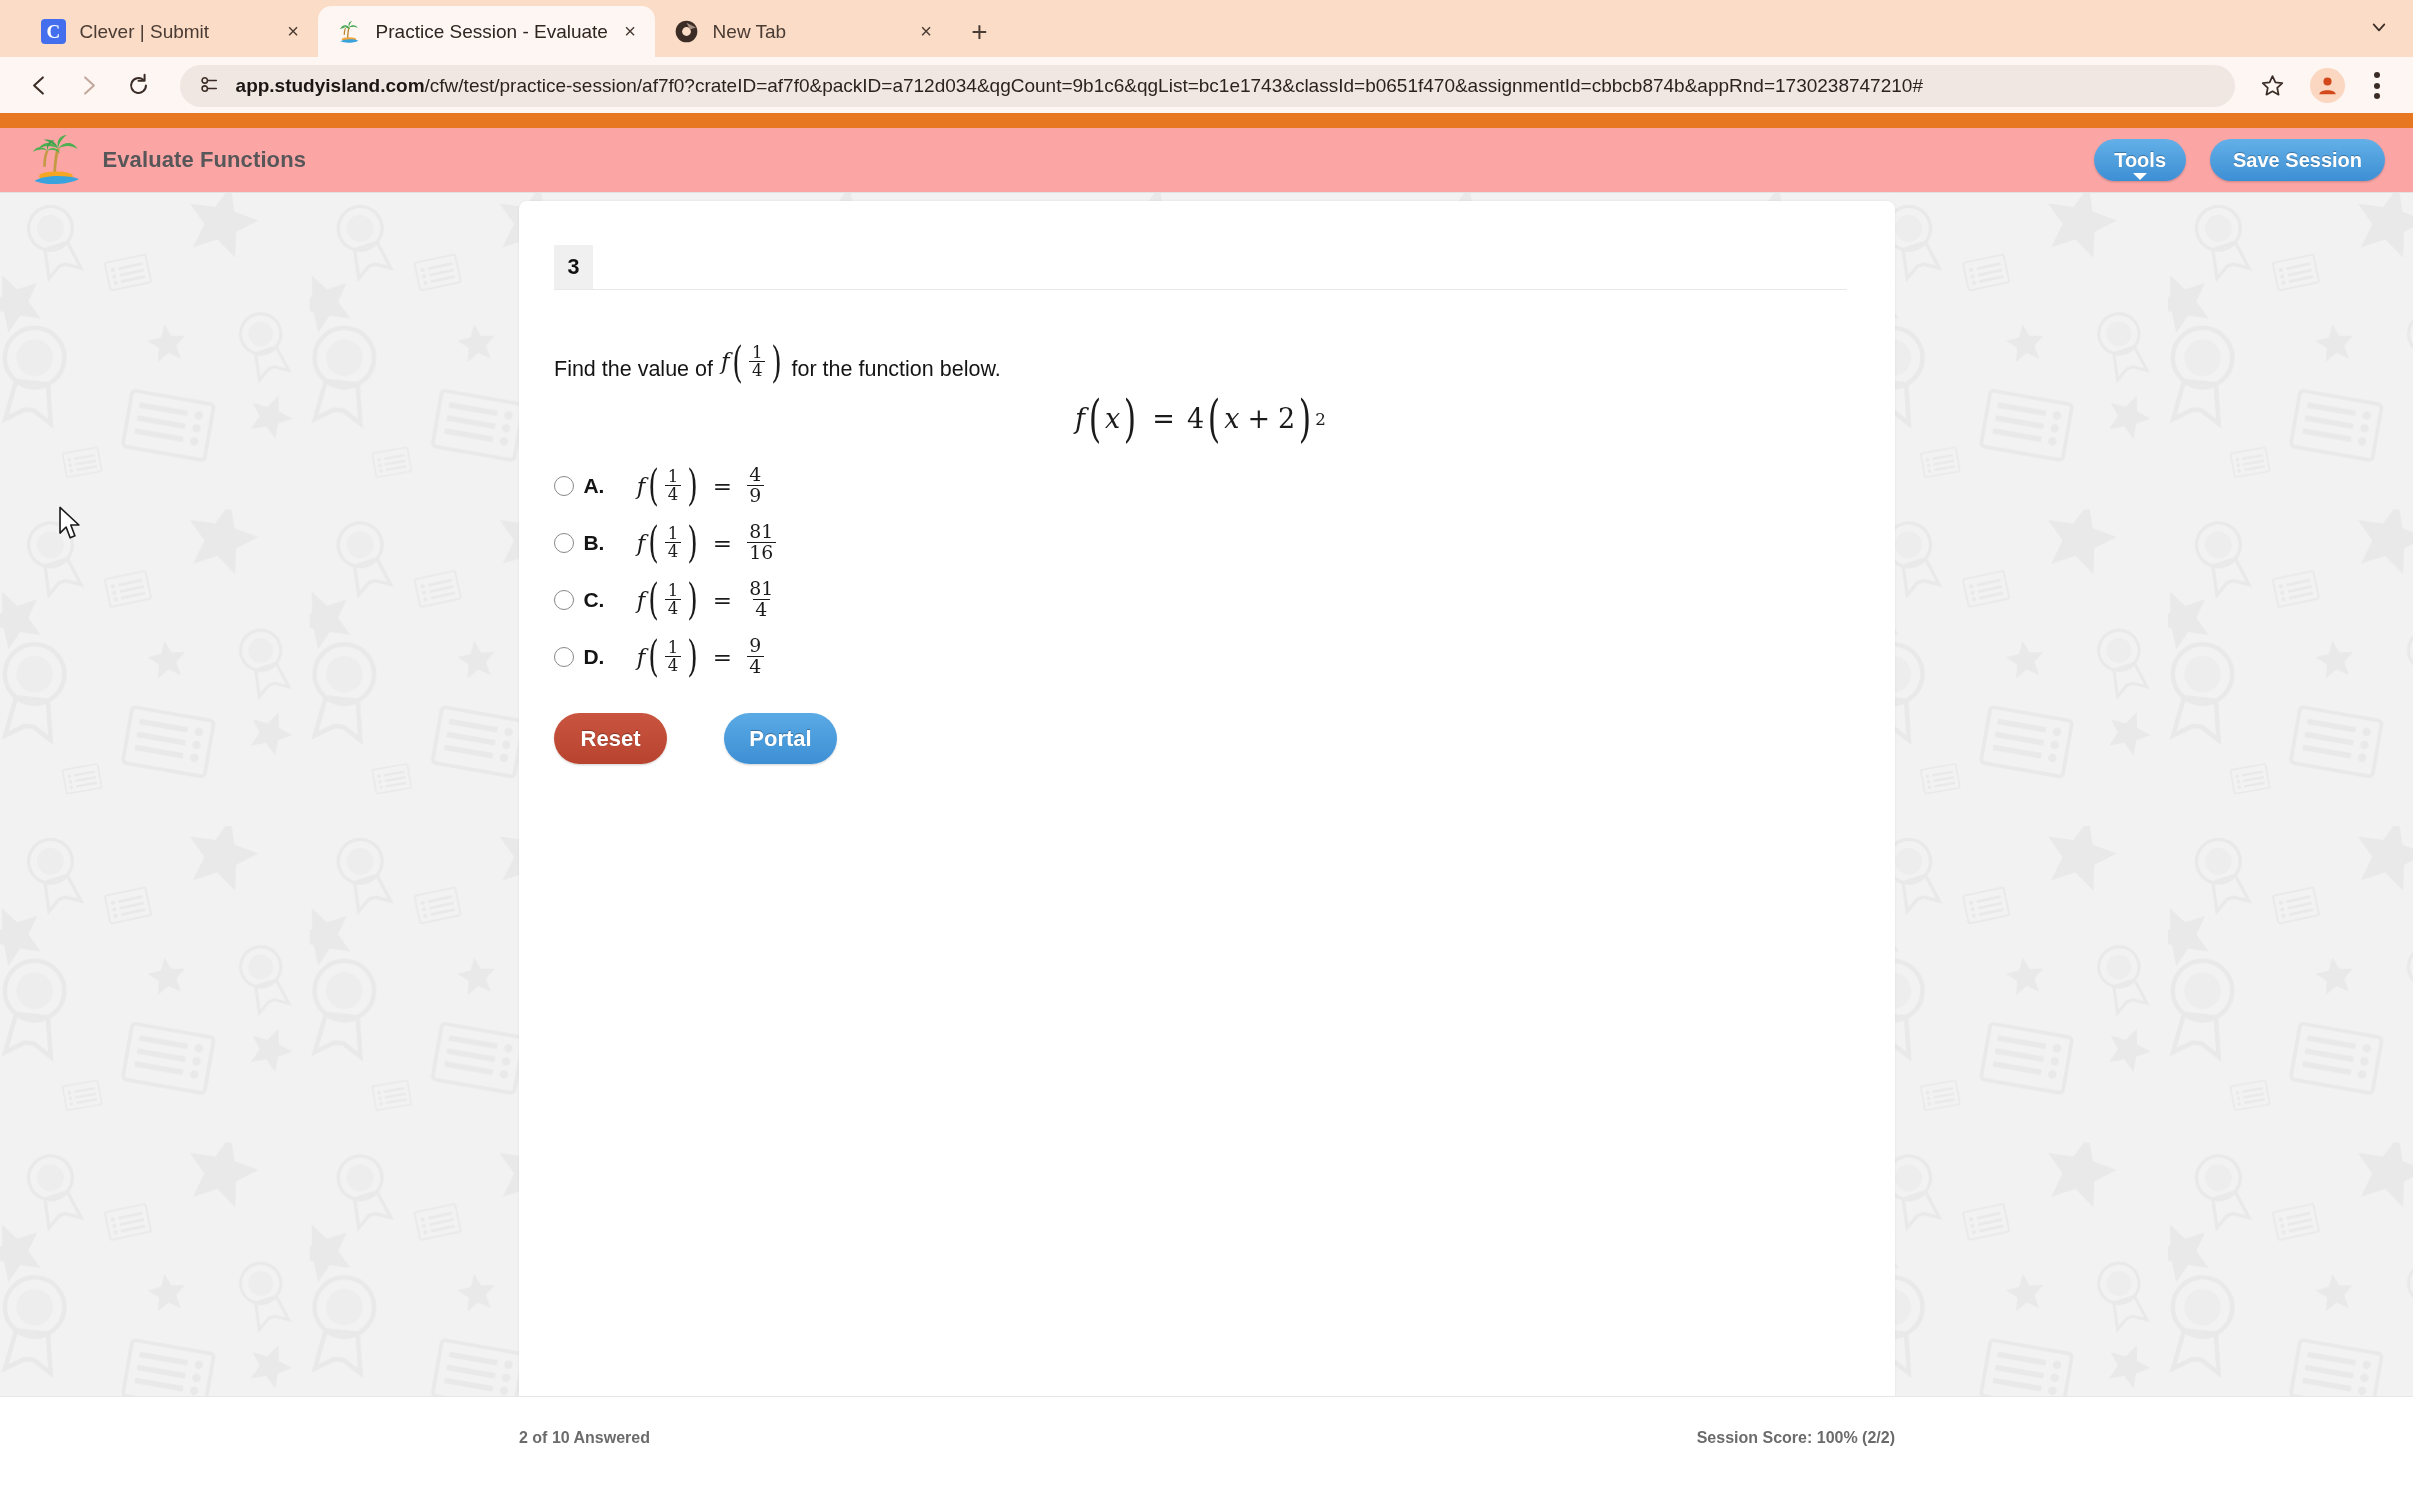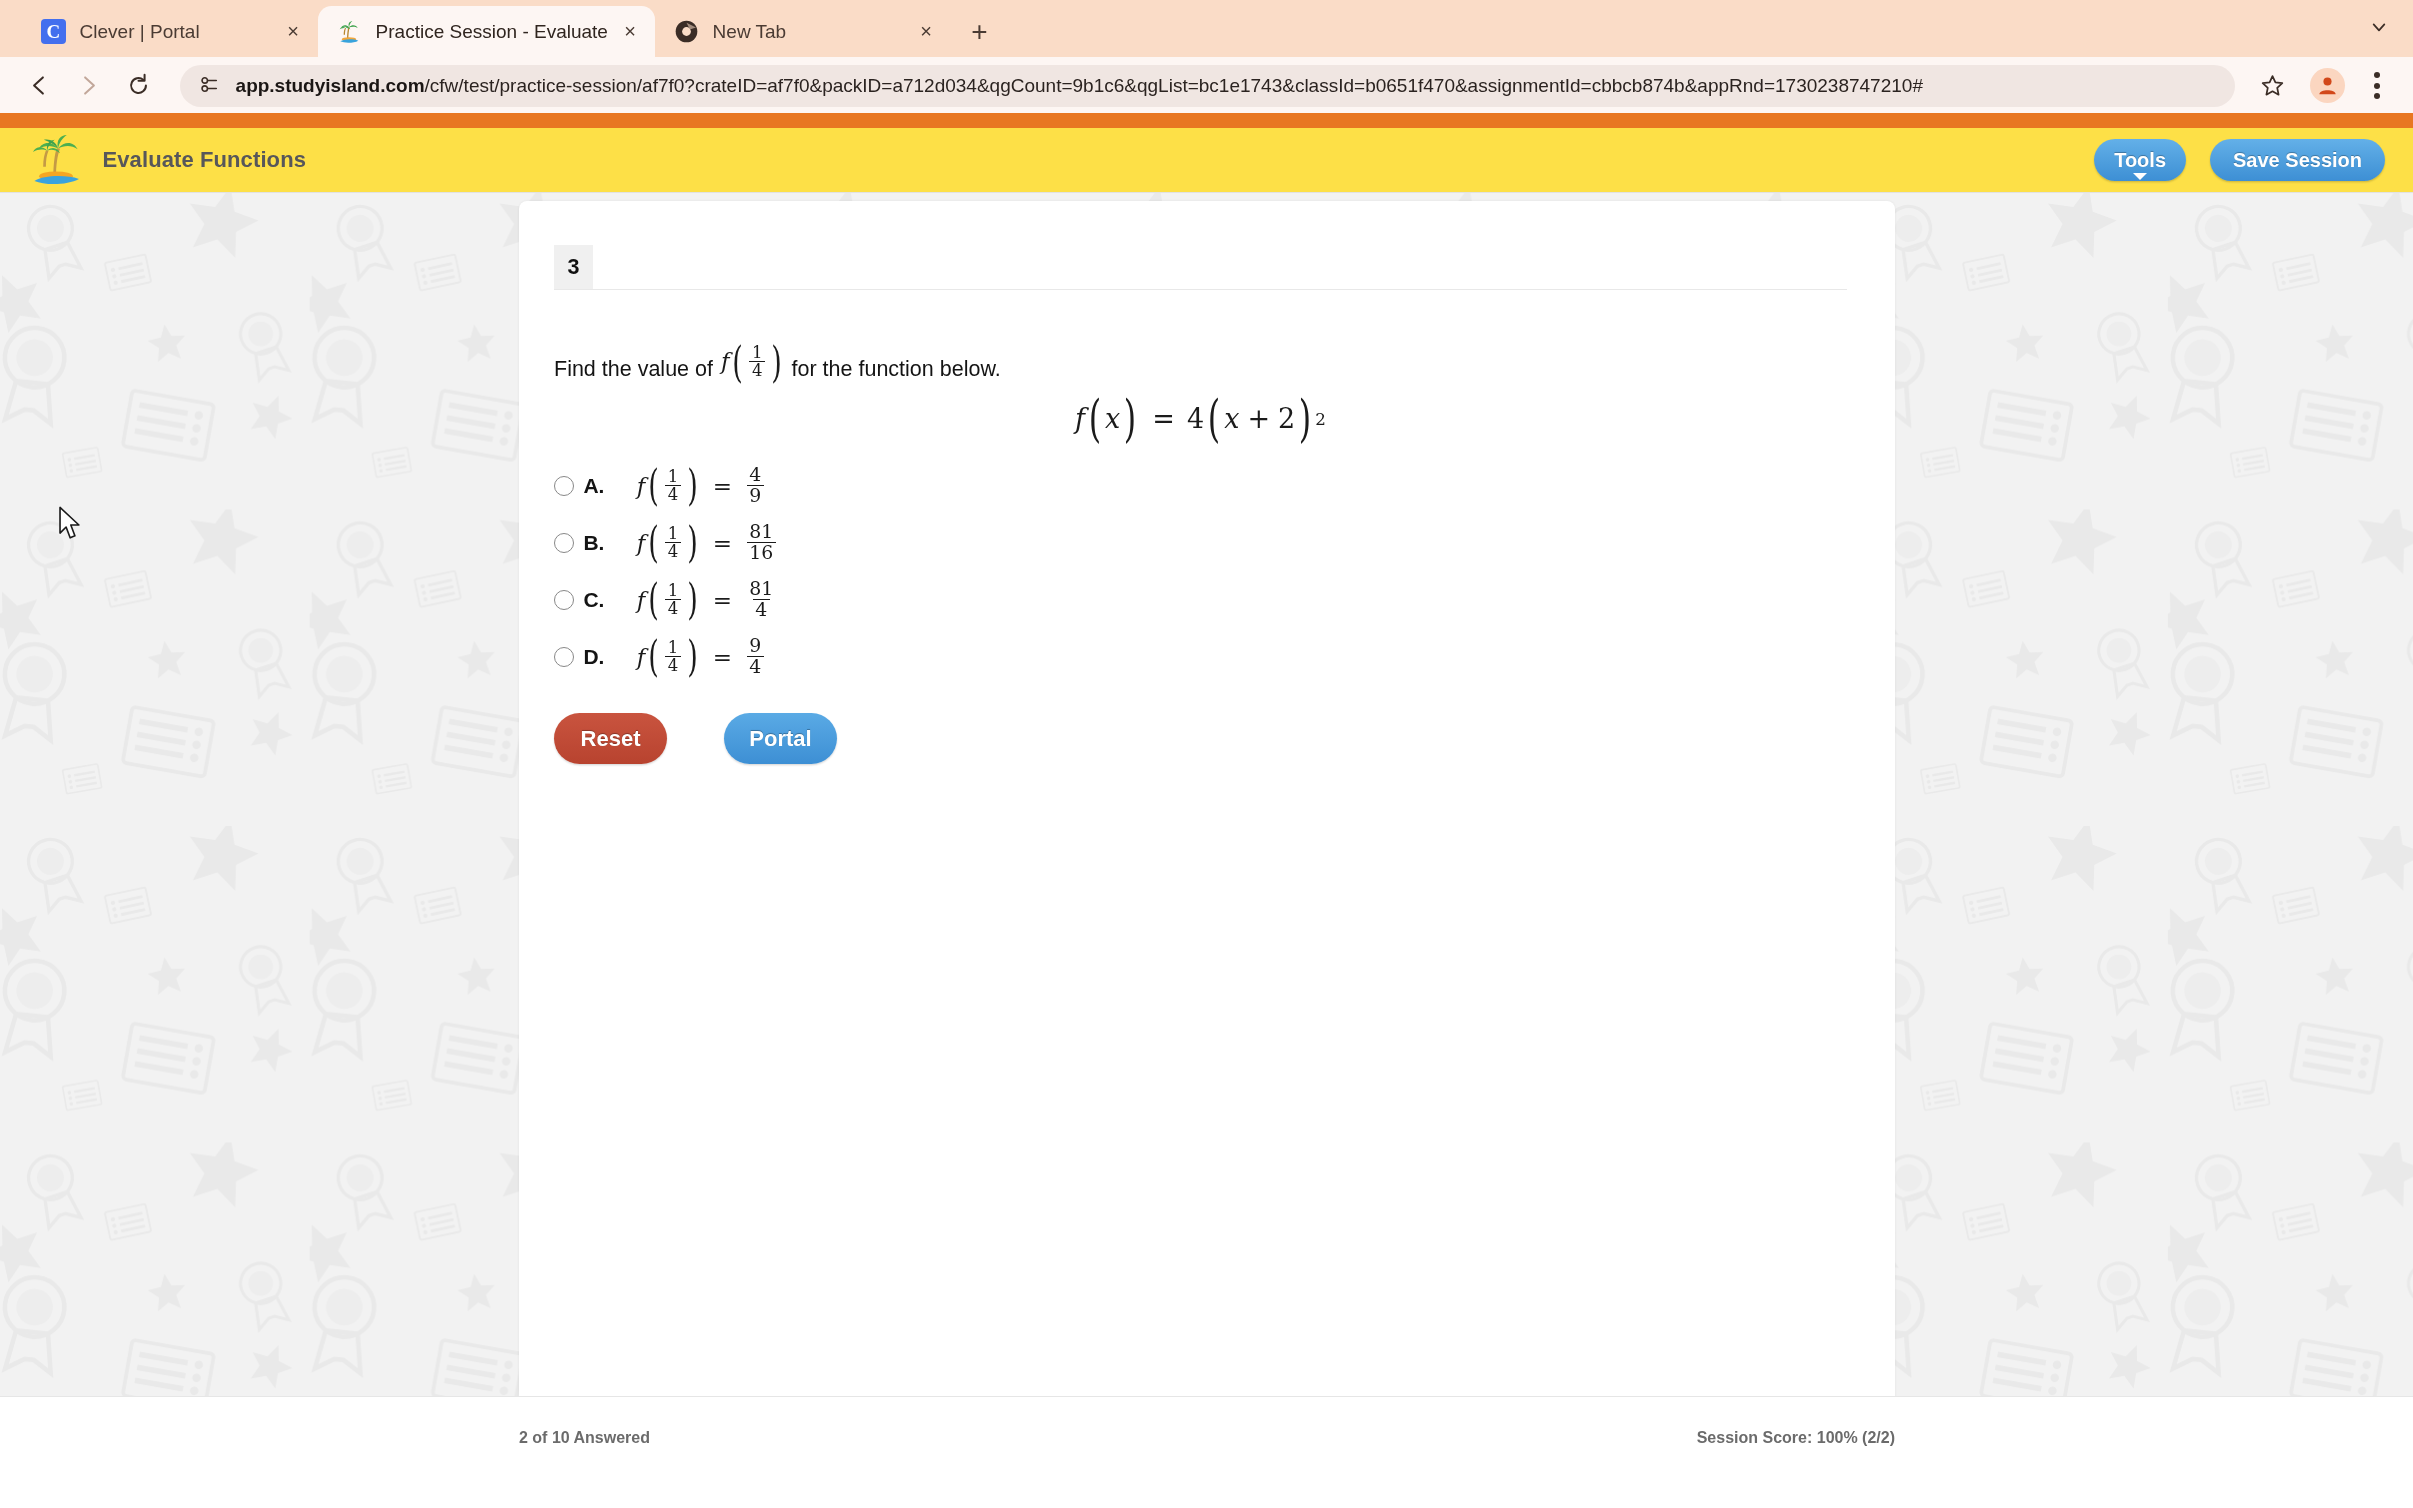--- a/index.html
+++ b/index.html
@@ -137,21 +137,21 @@
   .page {
     position: absolute;
     top: 113px; left: 0;
     width: 2413px; height: 1395px;
     background: #ffffff;
   }
   .orange-bar { height: 15px; background: #e87722; width: 100%; }
 
   .app-header {
     height: 65px;
-    background: #fde047;
+    background: #fca5a5;
     display: flex;
     align-items: center;
     padding: 0 28px 0 27px;
     border-bottom: 0.7px solid #e2e2e2;
     position: relative;
     z-index: 4;
   }
   .logo-wrap { width: 58px; height: 58px; flex: 0 0 58px; display:flex; align-items:center; justify-content:center;}
   .app-title {
     font-size: 22px;
@@ -335,21 +335,21 @@
 </style>
 </head>
 <body>
 
 <div class="browser">
 
   <div class="tabstrip">
 
     <div class="tab inactive">
       <span class="tab-favicon favicon-clever">C</span>
-      <span class="tab-title">Clever | Portal</span>
+      <span class="tab-title">Clever | Submit</span>
       <span class="tab-close">×</span>
     </div>
 
     <div class="tab active">
       <span class="tab-favicon">
         <svg width="24" height="24" viewBox="0 0 36 36">
           <path d="M15 30 C15 22 16 14 17 11 L19 11 C18 15 17 22 17 30 Z" fill="#b8862f"></path>
           <path d="M18 11 C13 6 8 8 6 12 C10 9 14 10 18 11 Z" fill="#3fa34d"></path>
           <path d="M18 11 C23 6 29 8 31 12 C27 9 22 10 18 11 Z" fill="#3fa34d"></path>
           <path d="M18 11 C16 5 19 2 23 2 C20 4 19 7 18 11 Z" fill="#3fa34d"></path>

